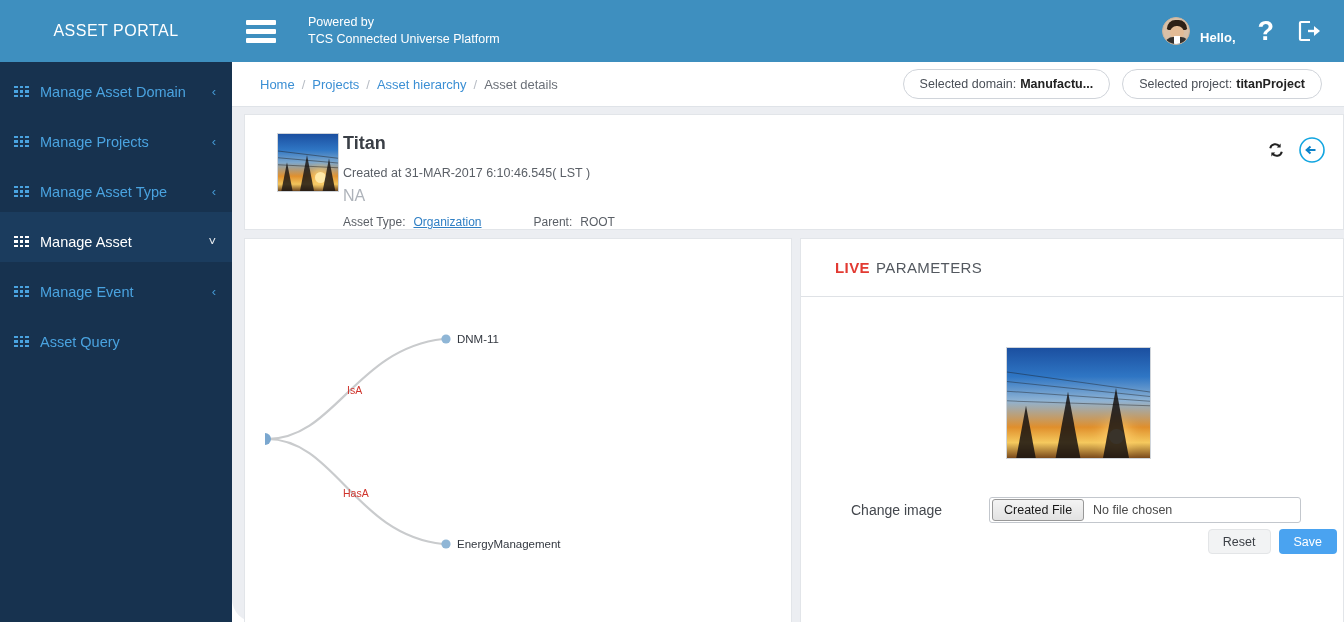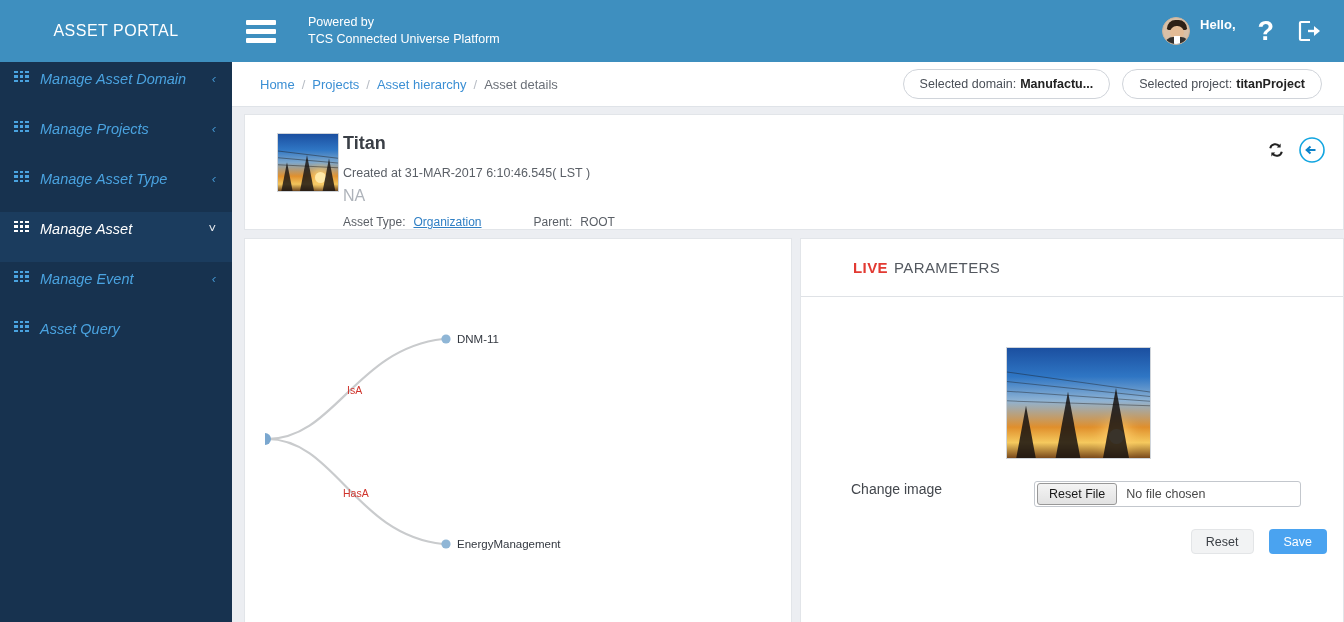--- a/index.html
+++ b/index.html
@@ -28,21 +28,21 @@
     display: flex; flex-direction: column; gap: 4px;
   }
   .hamburger span { display: block; height: 5px; background: #ffffff; border-radius: 1px; }
   .powered {
     margin-left: 32px; color: #ffffff; font-size: 12.5px; line-height: 17px;
   }
   .topbar-right {
     margin-left: auto; display: flex; align-items: center; gap: 22px;
     padding-right: 22px;
   }
-  .avatar-wrap { display: flex; align-items: flex-start; gap: 10px; }
+  .avatar-wrap { display: flex; align-items: flex-end; gap: 10px; }
   .avatar {
     width: 28px; height: 28px; border-radius: 50%;
     background: #d8c0a8; position: relative; overflow: hidden;
     border: 1px solid #cbb49d;
   }
   .avatar .hair {
     position: absolute; left: 4px; top: 2px; width: 20px; height: 10px;
     background: #2d2016; border-radius: 10px 10px 2px 2px;
   }
   .avatar .face {
@@ -60,22 +60,22 @@
   .hello { color: #ffffff; font-size: 13px; font-weight: bold; }
   .icon-btn { color: #ffffff; cursor: pointer; display: flex; align-items: center; }
   .help-q { font-size: 27px; font-weight: bold; line-height: 1; }
 
   
   .sidebar {
     position: absolute; left: 0; top: 62px; width: 232px; height: 560px;
     background: #17324f;
   }
   .nav-row {
-    height: 50px; display: flex; 
-    padding: 9px 16px 0 14px; color: #4aa3e0; font-size: 14.5px; cursor: pointer; font-style: italic;
+    height: 50px; display: flex; align-items: center;
+    padding: 9px 16px 0 14px; color: #4aa3e0; font-size: 14.5px; cursor: pointer;
   }
   .nav-row.active { background: #1b3c5e; color: #ffffff; }
   .grid-icon {
     width: 15px; height: 11px; margin-right: 11px; flex: 0 0 15px;
     display: grid; grid-template-columns: repeat(3, 1fr); grid-template-rows: repeat(3, 1fr);
     gap: 2px;
   }
   .grid-icon i { display: block; background: #4aa3e0; }
   .nav-row.active .grid-icon i { background: #ffffff; }
   .nav-label { flex: 1 1 auto; white-space: nowrap; }
@@ -89,20 +89,21 @@
   .o-icon {
     width: 12px; height: 12px; border-radius: 50%;
     border: 2px solid #4aa3e0; margin-right: 10px; flex: 0 0 12px;
   }
   .sub-item.active .o-icon { border-color: #ffffff; }
 
   
   .content {
     position: absolute; left: 232px; top: 62px; width: 1112px; height: 560px;
     background: #eceef2;
+    border-radius: 23px;
   }
   .crumbbar {
     height: 45px; background: #ffffff; border-bottom: 1px solid #dfe3e8;
     display: flex; align-items: center; padding: 0 12px 0 28px;
   }
   .crumbs { display: flex; align-items: center; font-size: 13px; gap: 7px; }
   .crumbs a { color: #3b8fd4; text-decoration: none; cursor: pointer; }
   .crumbs .sep { color: #b7bcc4; }
   .crumbs .cur { color: #6b7078; }
   .chips { margin-left: auto; display: flex; gap: 12px; padding-right: 10px; }
@@ -154,21 +155,21 @@
   .back-ico { cursor: pointer; }
 
   .tree-panel {
     position: absolute; left: 12px; top: 176px; width: 548px; height: 410px;
     overflow: hidden;
   }
   .live-panel {
     position: absolute; left: 568px; top: 176px; width: 544px; height: 410px;
   }
   .live-head {
-    height: 58px; display: flex; align-items: center; padding-left: 52px;
+    height: 58px; display: flex; align-items: center; padding-left: 34px;
     border-bottom: 1px solid #dfe2e6; font-size: 15px; letter-spacing: .4px;
     color: #53585f;
   }
   .live-head .live { color: #e23a32; font-weight: bold; margin-right: 6px; }
   .live-body { position: relative; height: 351px; }
   .big-img {
     position: absolute; left: 205px; top: 50px; width: 145px; height: 112px;
     background: linear-gradient(180deg,#1b4fa0 0%, #2f76c4 26%, #8fb3d4 48%, #e08f2c 72%, #f5c95e 86%, #7a4a1c 100%);
     overflow: hidden; border: 1px solid #cfd4da;
   }
@@ -182,37 +183,37 @@
     border-bottom: 70px solid rgba(22,18,16,.85);
   }
   .big-img .g1 { left: 6px; transform: scale(.75); transform-origin: bottom; }
   .big-img .g2 { left: 48px; transform: scale(.95); transform-origin: bottom; }
   .big-img .g3 { left: 96px; }
   .big-img .wire {
     position: absolute; left: -10px; width: 180px; height: 1px;
     background: rgba(25,20,18,.4); transform-origin: left center;
   }
   .form-row {
-    position: absolute; left: 50px; top: 184px; width: 450px;
-    display: flex;  gap: 45px;
+    position: absolute; left: 50px; top: 200px; width: 450px;
+    display: flex; align-items: center;
   }
   .form-label { font-size: 14px; color: #43474d; width: 138px; }
   .file-input {
     flex: 1 1 auto; height: 26px; border: 1px solid #c3c7cd; border-radius: 3px;
     background: #ffffff; display: flex; align-items: center; cursor: pointer;
   }
   .choose-btn {
     height: 22px; margin: 1px 0 1px 2px; padding: 0 11px;
     background: linear-gradient(180deg,#f4f4f4,#e2e2e2);
     border: 1px solid #989898; border-radius: 3px;
     display: flex; align-items: center; font-size: 12.5px; color: #1a1a1a;
   }
   .file-name { margin-left: 9px; font-size: 12.5px; color: #4a4a4a; }
   .btn-row {
-    position: absolute; right: 16px; top: 232px; display: flex; gap: 15px;
+    position: absolute; right: 6px; top: 232px; display: flex; gap: 8px;
   }
   .btn {
     height: 25px; padding: 0 14px; border-radius: 4px; font-size: 12.5px;
     display: flex; align-items: center; cursor: pointer; border: 1px solid transparent;
   }
   .btn-reset { background: #f2f3f4; color: #3c4046; border-color: #e3e5e7; }
   .btn-save { background: #4aa3f0; color: #ffffff; }
 
   .tree-svg { position: absolute; left: 0; top: 0; }
   .node-label { font-size: 11.5px; fill: #333840; font-family: "Liberation Sans", sans-serif; }
@@ -458,21 +459,21 @@
           <div class="wire" style="top:42px; transform:rotate(4deg);"></div>
           <div class="wire" style="top:52px; transform:rotate(2deg);"></div>
           <div class="tower g1"></div>
           <div class="tower g2"></div>
           <div class="tower g3"></div>
         </div>
 
         <div class="form-row">
           <div class="form-label">Change image</div>
           <div class="file-input">
-            <div class="choose-btn">Reset File</div>
+            <div class="choose-btn">Created File</div>
             <div class="file-name">No file chosen</div>
           </div>
         </div>
 
         <div class="btn-row">
           <div class="btn btn-reset">Reset</div>
           <div class="btn btn-save">Save</div>
         </div>
       </div>
     </div>

